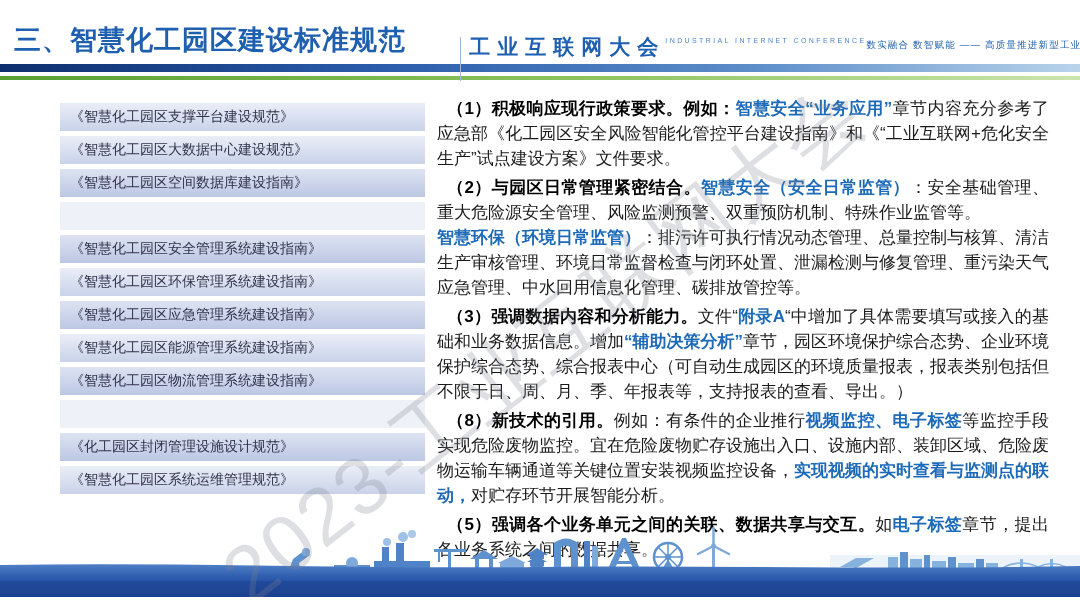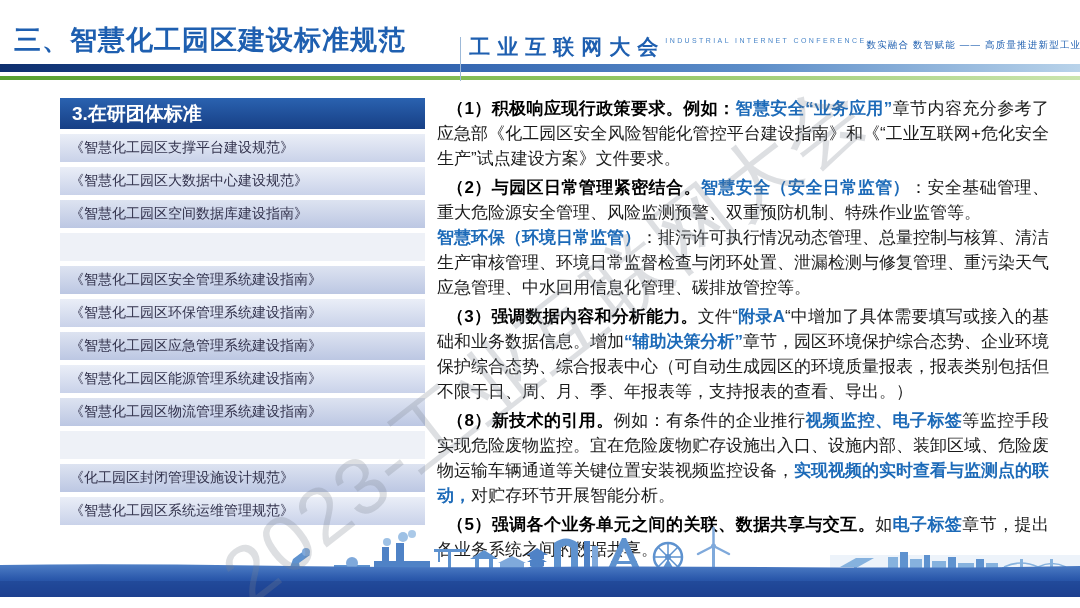--- a/index.html
+++ b/index.html
@@ -62,21 +62,20 @@
   <div class="logo">
     <div class="logo-divider"></div>
     <div class="logo-right">
       <div class="logo-cn">工业互联网大会</div>
       <div class="logo-en">INDUSTRIAL INTERNET CONFERENCE</div>
       <div class="logo-slogan">数实融合 数智赋能 —— 高质量推进新型工业化</div>
     </div>
   </div>
 
   <div class="sidebar">
-    <div class="sb-header">3.在研团体标准</div>
     <div class="sb-row">《智慧化工园区支撑平台建设规范》</div>
     <div class="sb-row">《智慧化工园区大数据中心建设规范》</div>
     <div class="sb-row alt">《智慧化工园区空间数据库建设指南》</div>
     <div class="sb-row spacer"></div>
     <div class="sb-row alt">《智慧化工园区安全管理系统建设指南》</div>
     <div class="sb-row">《智慧化工园区环保管理系统建设指南》</div>
     <div class="sb-row alt">《智慧化工园区应急管理系统建设指南》</div>
     <div class="sb-row">《智慧化工园区能源管理系统建设指南》</div>
     <div class="sb-row alt">《智慧化工园区物流管理系统建设指南》</div>
     <div class="sb-row spacer"></div>

